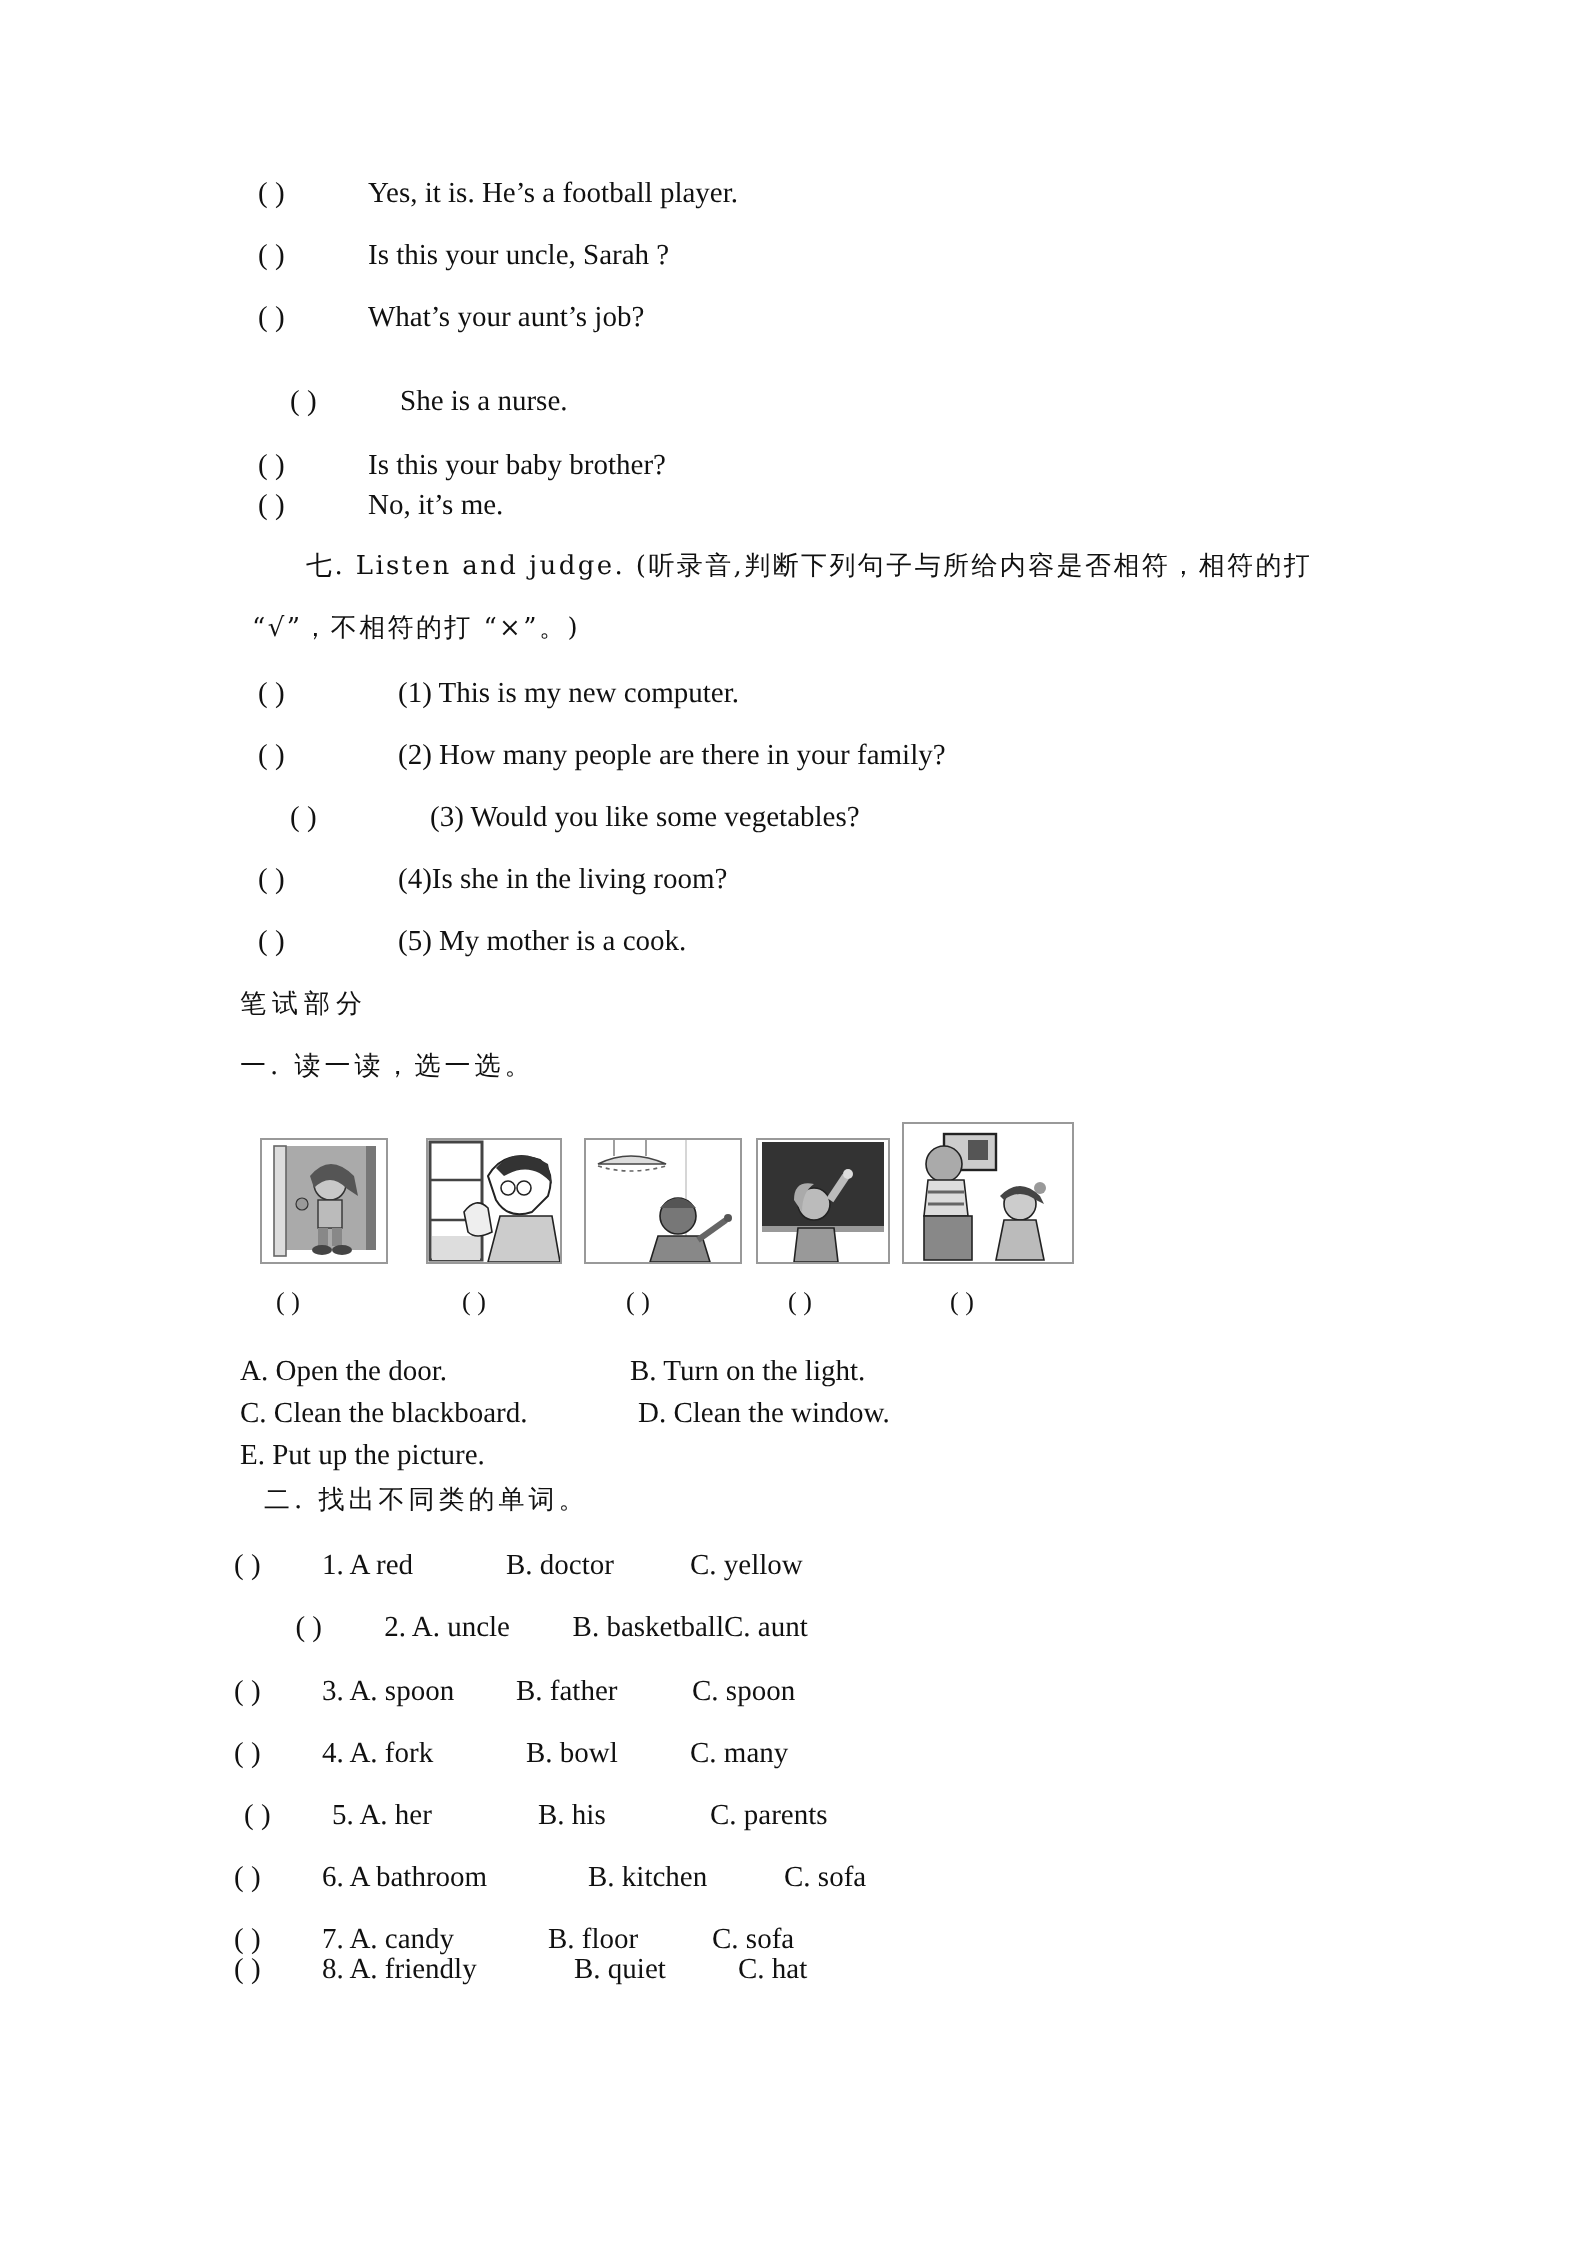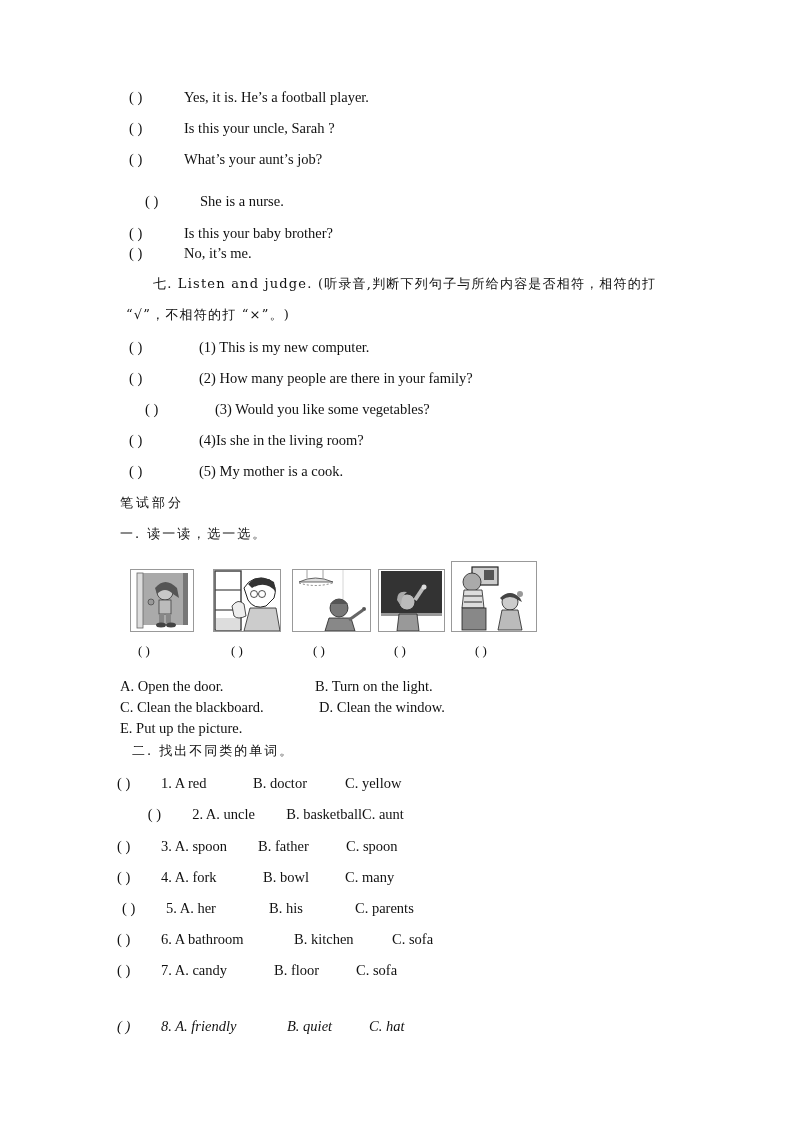--- a/index.html
+++ b/index.html
@@ -168,16 +168,16 @@
   </div>
   <div class="line" style="left:122px;top:899px;">
     <span class="paren" style="width:44px;">(      )</span><span style="display:inline-block;width:103px;">5. A. her</span><span style="display:inline-block;width:86px;">B. his</span><span>C. parents</span>
   </div>
   <div class="line" style="left:117px;top:930px;">
     <span class="paren" style="width:44px;">(      )</span><span style="display:inline-block;width:133px;">6. A bathroom</span><span style="display:inline-block;width:98px;">B. kitchen</span><span>C. sofa</span>
   </div>
   <div class="line" style="left:117px;top:961px;">
     <span class="paren" style="width:44px;">(      )</span><span style="display:inline-block;width:113px;">7. A. candy</span><span style="display:inline-block;width:82px;">B. floor</span><span>C. sofa</span>
   </div>
-  <div class="line" style="left:117px;top:1017px;font-style:italic;">
+  <div class="line" style="left:117px;top:976px;">
     <span class="paren" style="width:44px;">(      )</span><span style="display:inline-block;width:126px;">8. A. friendly</span><span style="display:inline-block;width:82px;">B. quiet</span><span>C. hat</span>
   </div>
 </div>
 
 </body></html>

